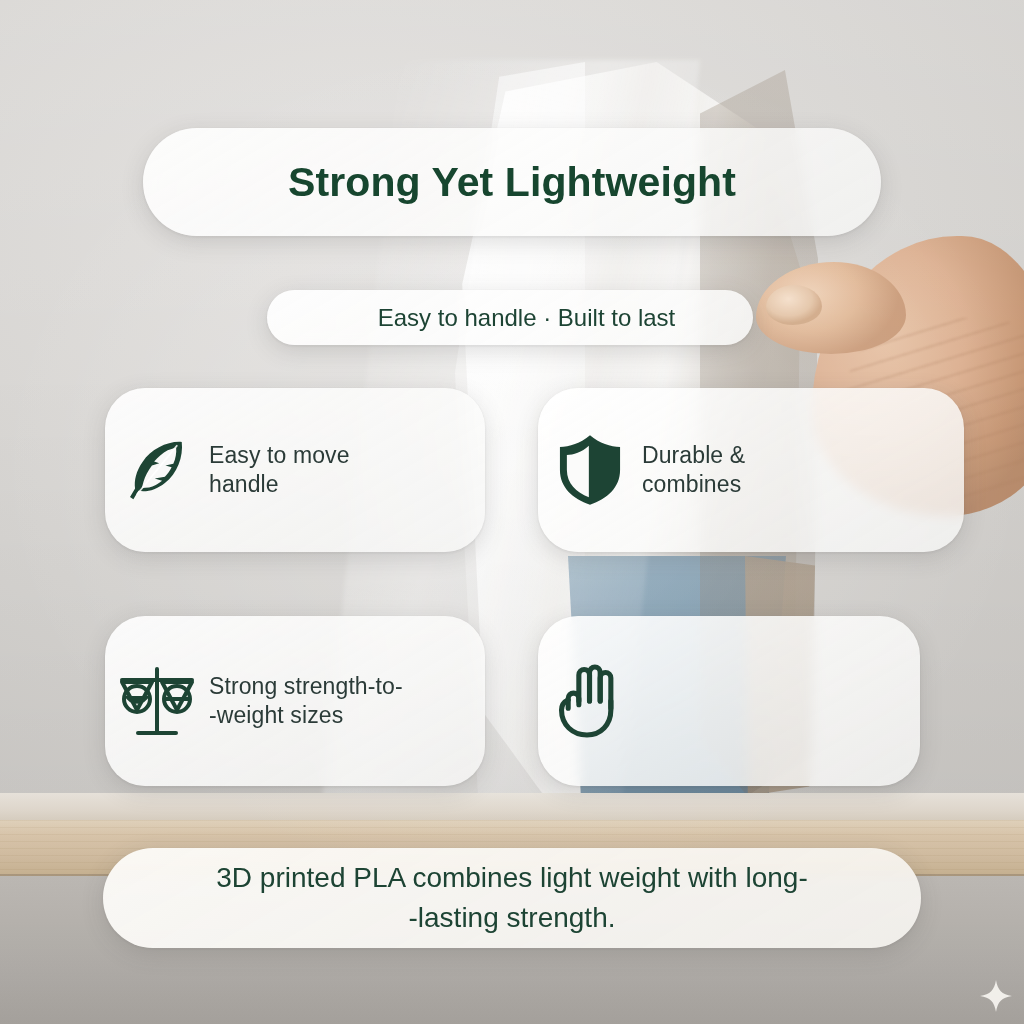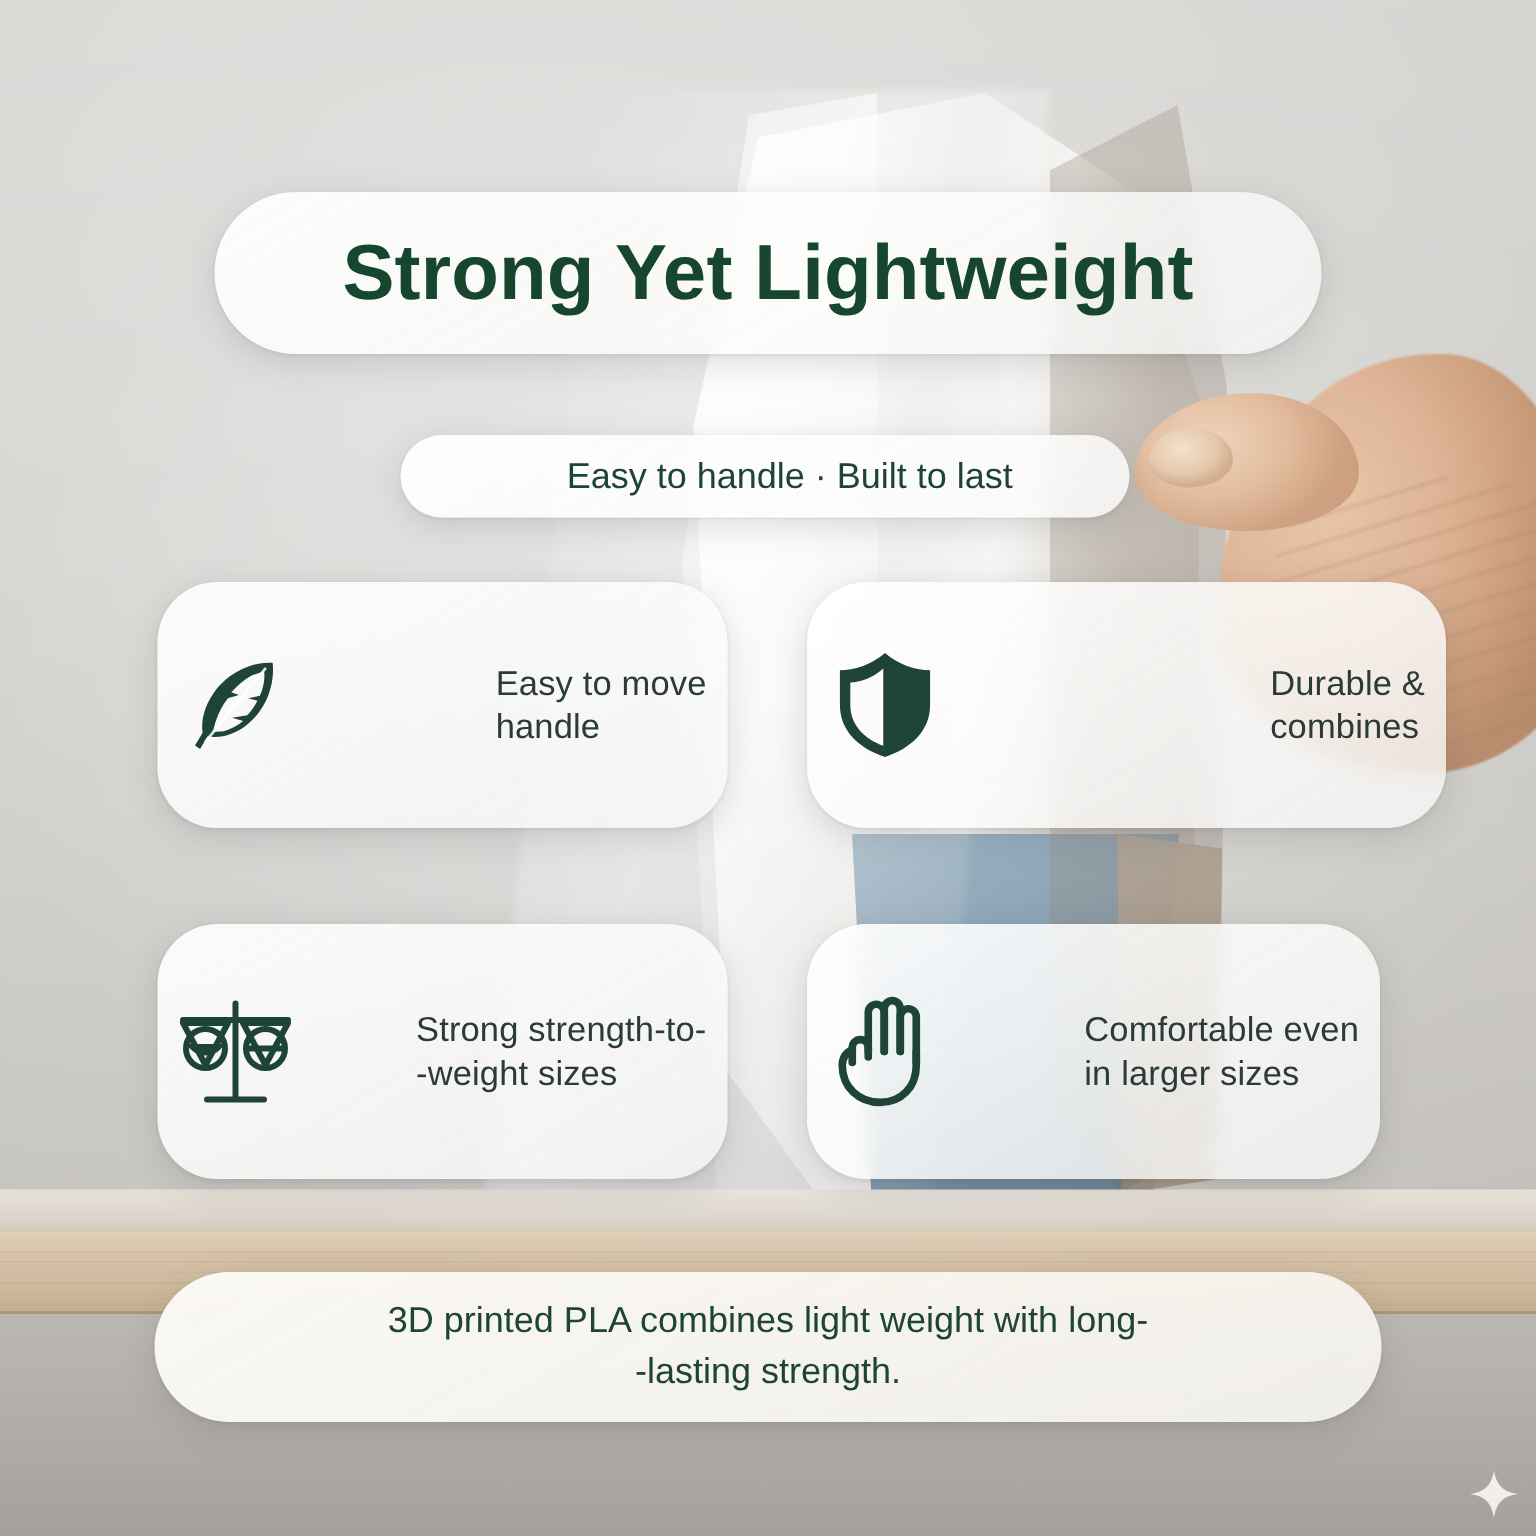--- a/index.html
+++ b/index.html
@@ -112,28 +112,27 @@
     background:linear-gradient(104deg,rgba(255,255,255,0) 0%,rgba(255,255,255,.38) 42%,rgba(255,255,255,.06) 100%);
     transform:skewX(-6deg);filter:blur(2px);
   }
 
   
   .pill, .card{
     position:absolute;
     background:linear-gradient(150deg,rgba(255,255,255,.90) 0%,rgba(252,252,251,.84) 48%,rgba(246,246,245,.80) 100%);
     box-shadow:0 6px 22px rgba(70,70,70,.17), 0 1px 3px rgba(80,80,80,.10);
     backdrop-filter:blur(6px);
-    justify-content:space-between;
   }
   .title-pill{
     left:143px;top:128px;width:738px;height:108px;border-radius:54px;
     display:flex;align-items:center;justify-content:center;
   }
   .title-text{
-    color:#17462f;font-size:52px;font-weight:700;letter-spacing:.1px;
+    color:#17462f;font-size:41px;font-weight:700;letter-spacing:.1px;
     text-align:left;line-height:1;white-space:nowrap;
   }
   .sub-pill{
     left:267px;top:290px;width:486px;height:55px;border-radius:28px;
     display:flex;align-items:center;justify-content:center;
     background:linear-gradient(150deg,rgba(255,255,255,.92) 0%,rgba(250,250,249,.85) 100%);
   }
   .sub-text{color:#1d4434;font-size:24px;font-weight:400;white-space:nowrap;margin-left:33px;}
 
   .card{border-radius:40px;display:flex;align-items:center;}
@@ -151,21 +150,21 @@
     color:#2b3b38;font-size:23px;line-height:1.28;padding-right:14px;
     letter-spacing:.1px;
   }
 
   .caption-pill{
     left:103px;top:848px;width:818px;height:100px;border-radius:50px;
     display:flex;align-items:center;justify-content:center;
     background:linear-gradient(150deg,rgba(253,252,249,.94) 0%,rgba(248,246,242,.88) 100%);
   }
   .caption-text{
-    color:#1d4434;font-size:24px;line-height:1.42;text-align:center;
+    color:#1d4434;font-size:28px;line-height:1.42;text-align:center;
     padding:0 46px;
   }
 
   .sparkle{
     position:absolute;left:979px;top:979px;width:34px;height:34px;
   }
   .sparkle svg{display:block;}
 </style>
 </head>
 <body>
@@ -259,24 +258,20 @@
         <g fill="none" stroke="#1d4434" stroke-width="4.2" stroke-linecap="round" stroke-linejoin="round">
           <path d="M13 39 L13 31 C13 28.4 15 26.5 17.4 26.5 C19.8 26.5 21.8 28.4 21.8 31 L21.8 36"></path>
           <path d="M21.8 33 L21.8 11.5 C21.8 9 23.8 7 26.2 7 C28.6 7 30.6 9 30.6 11.5 L30.6 33"></path>
           <path d="M30.6 33 L30.6 9.5 C30.6 7 32.6 5 35 5 C37.4 5 39.4 7 39.4 9.5 L39.4 33"></path>
           <path d="M39.4 33 L39.4 14 C39.4 11.5 41.4 9.5 43.8 9.5 C46.2 9.5 48.2 11.5 48.2 14 L48.2 39"></path>
           <path d="M13 32 C9.6 33.6 7.5 36.6 7.5 40.5 C7.5 52.5 16.5 61 28.5 61
                    C40 61 48.2 52.5 48.2 40.5 L48.2 33"></path>
         </g>
       </svg>
     </div>
-    <div class="card-label">
-      <div>Comfortable even</div>
-      <div>in larger sizes</div>
-    </div>
   </div>
 
   <div class="pill caption-pill">
     <div class="caption-text">
       <div>3D printed PLA combines light weight with long-</div>
       <div>-lasting strength.</div>
     </div>
   </div>
 
   <div class="sparkle">

